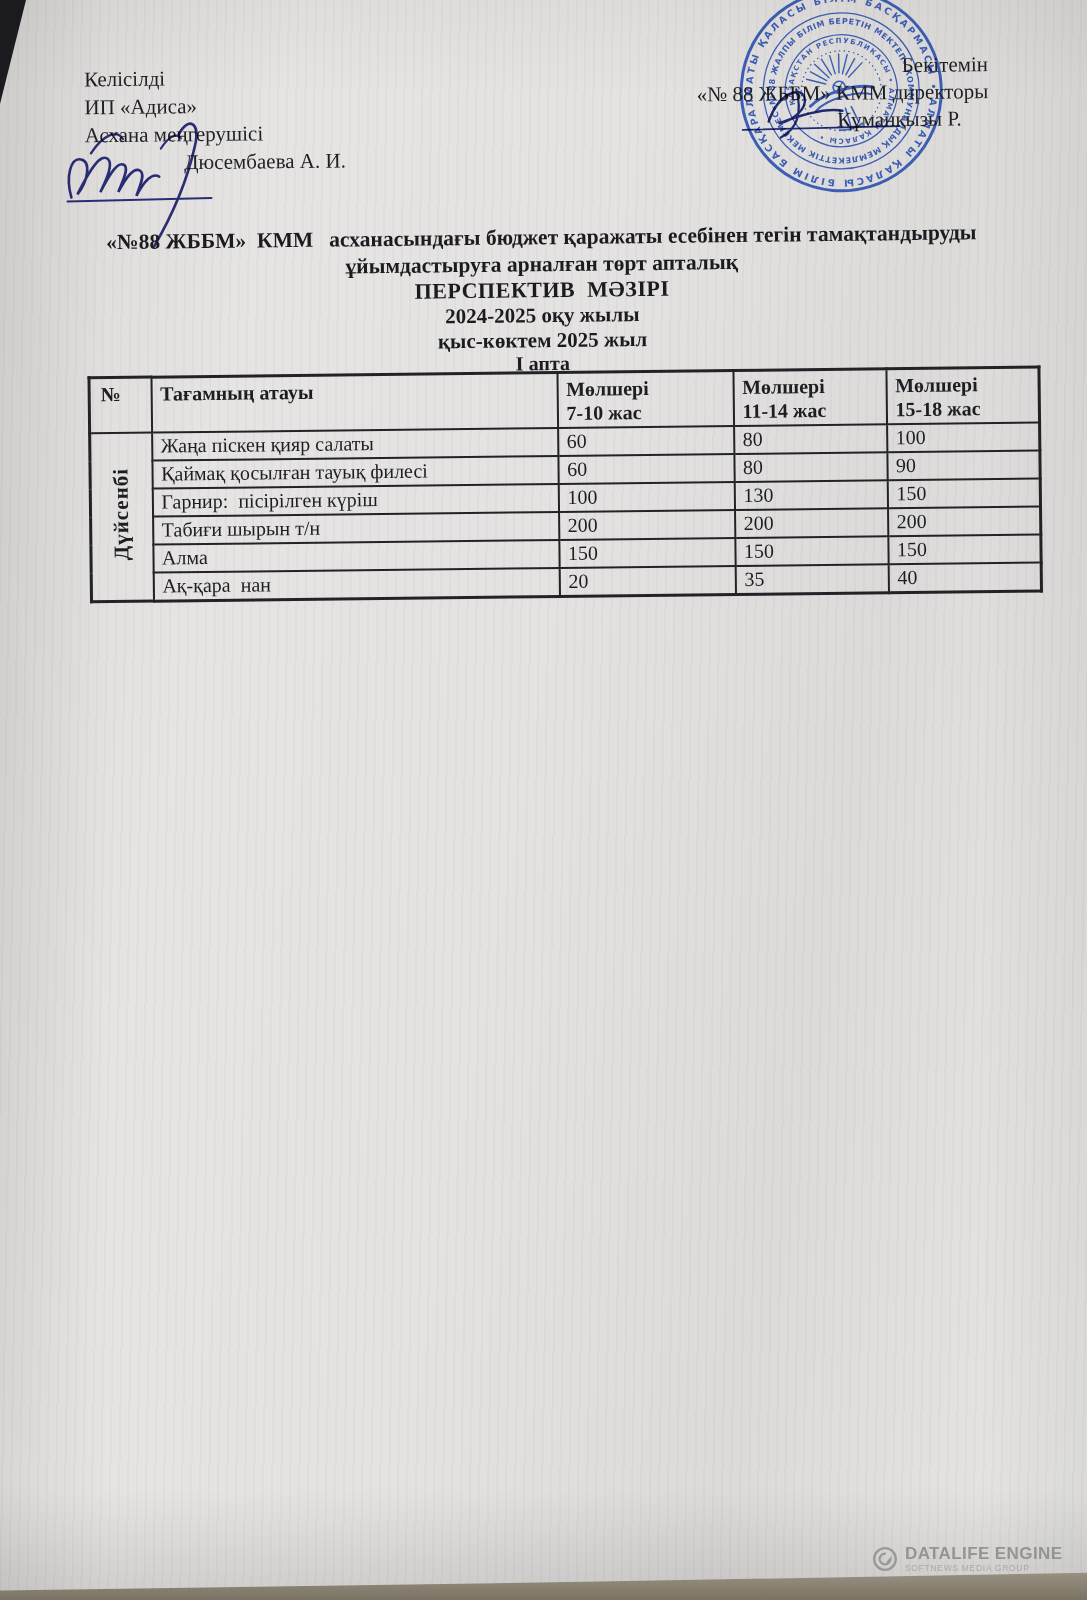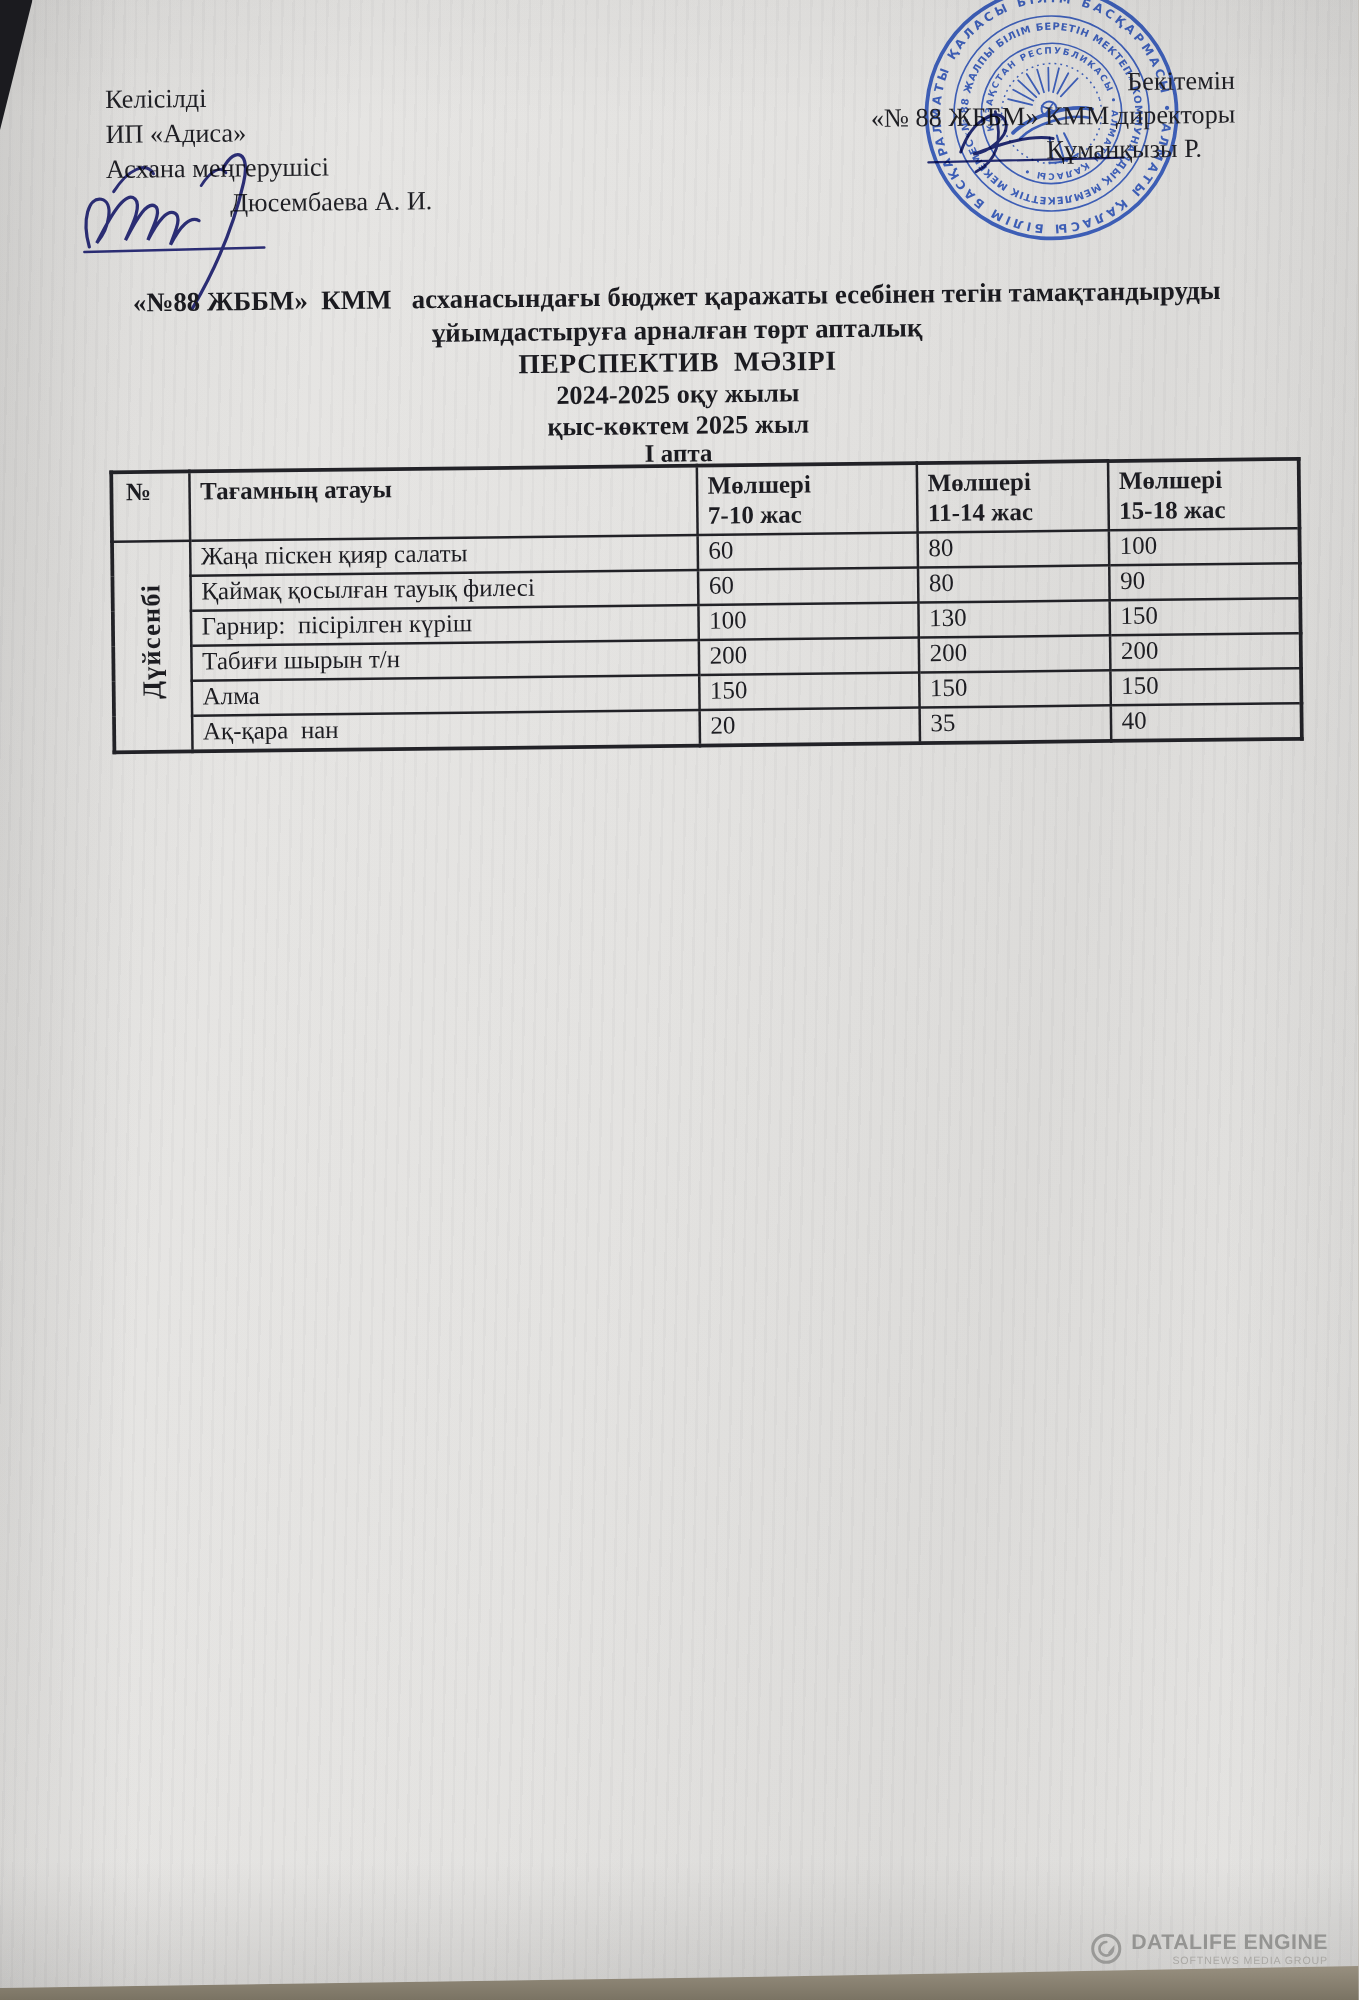--- a/index.html
+++ b/index.html
@@ -60,21 +60,21 @@
   .menu-table th.num{padding-left:10px;}
   .menu-table td{padding:0px 8px 1px 8px;height:25px;line-height:25px;vertical-align:middle;}
   .menu-table td.day{vertical-align:middle;text-align:center;padding:0;}
   .day-inner{display:inline-block;writing-mode:vertical-rl;transform:rotate(180deg);
     font-weight:bold;font-size:21px;letter-spacing:1px;}
   
   .watermark{position:absolute;left:872px;top:1544px;display:flex;align-items:center;gap:7px;opacity:.9;}
   .wm-text{display:flex;flex-direction:column;}
   .wm-name{font-family:"Liberation Sans",sans-serif;font-weight:bold;font-size:17px;line-height:19px;
     color:#8e8e8c;letter-spacing:.4px;}
-  .wm-sub{font-family:"Liberation Sans",sans-serif;font-size:8.5px;line-height:10px;color:#a6a4a0;letter-spacing:.7px;text-align:right;}
+  .wm-sub{font-family:"Liberation Sans",sans-serif;font-size:8.5px;line-height:10px;color:#a6a4a0;letter-spacing:.7px;}
   
   .stamp text{font-family:"DejaVu Sans",sans-serif;font-weight:bold;fill:#2e52b2;}
 </style>
 </head>
 <body>
 
 <div class="photo">
   <div class="paper">
     <div class="content">
 

